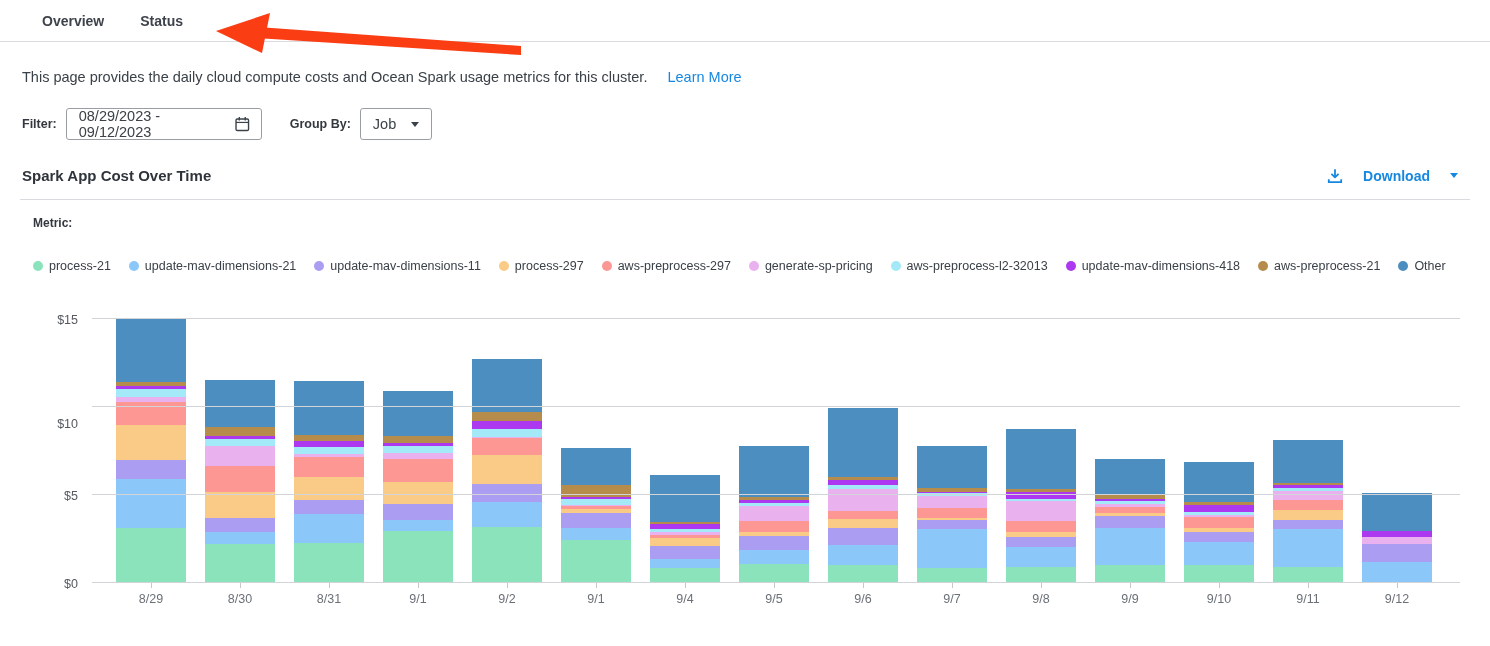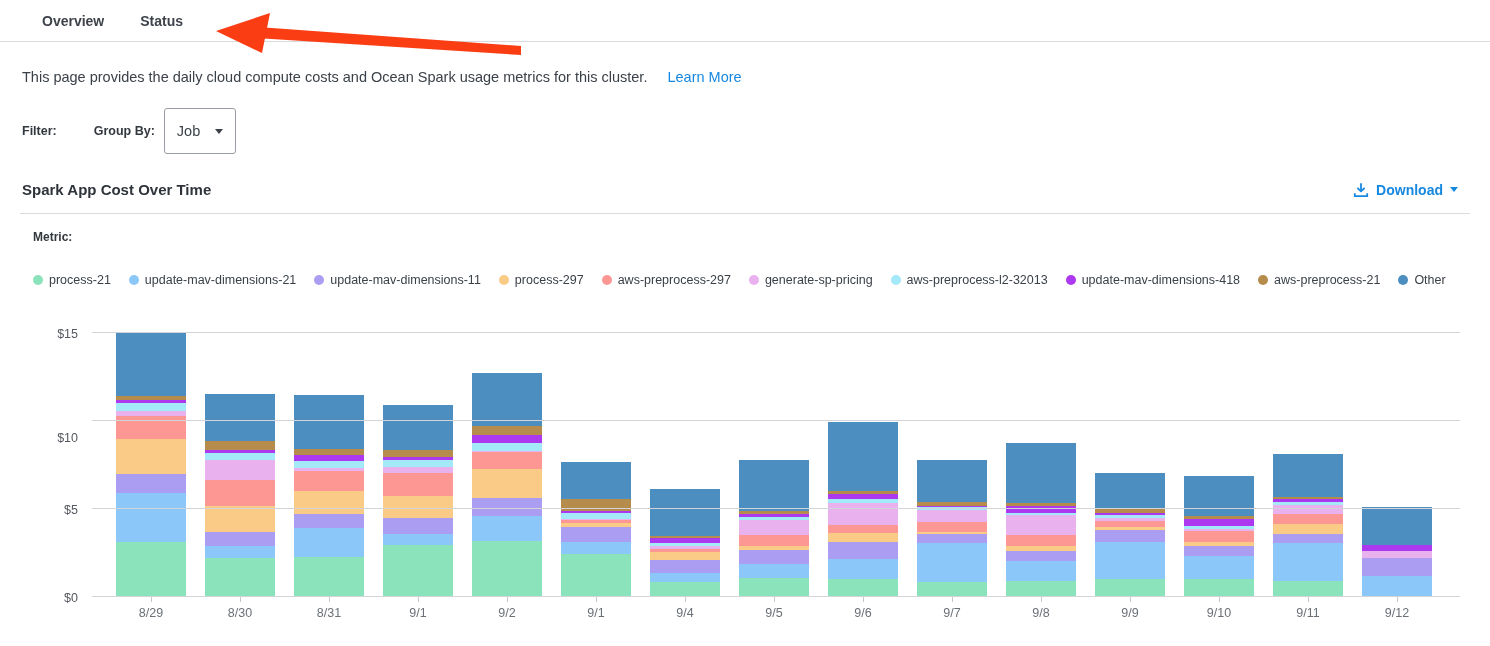--- a/index.html
+++ b/index.html
@@ -18,27 +18,27 @@
   .description { margin:27px 0 0 22px; font-size:14.5px; color:#3b4148; }
   .learn-more { color:#1788e0; margin-left:16px; cursor:pointer; }
   
   .filter-row { display:flex; align-items:center; margin:23px 0 0 22px; }
   .mini-label { font-size:12.5px; font-weight:bold; color:#33383f; margin-right:9px; }
   .date-box { display:flex; align-items:center; justify-content:space-between; gap:10px;
               border:1px solid #999ea5; border-radius:3px; height:32px; padding:0 10px 0 12px;
               font-size:14.5px; width:196px; cursor:pointer; }
   .groupby-label { margin-left:28px; }
   .job-box { display:flex; align-items:center; gap:15px; border:1px solid #999ea5; border-radius:3px;
-             height:46px; padding:0 12px; font-size:14.5px; cursor:pointer; }
+             height:32px; padding:0 12px; font-size:14.5px; cursor:pointer; }
   .caret { width:0; height:0; border-left:4.5px solid transparent; border-right:4.5px solid transparent;
            border-top:5.5px solid #3b4148; display:inline-block; }
   
   .section-row { display:flex; justify-content:space-between; align-items:center; margin:27px 32px 0 22px; }
   .section-title { font-size:15px; font-weight:bold; color:#2f343b; }
-  .download { display:flex; align-items:center; gap:7px; color:#1788e0; font-size:14px; font-weight:bold; cursor:pointer; }
+  .download { display:flex; align-items:center; gap:20px; color:#1788e0; font-size:14px; font-weight:bold; cursor:pointer; }
   .download .caret { border-top-color:#1788e0; }
   .divider { border:none; border-top:1px solid #d9dbde; margin:15px 20px 0 20px; }
   
   .metric-row { display:flex; margin:16px 0 0 33px; }
   .metric-row .mini-label { font-size:12px; margin-right:10px; }
   .metric-btn { font-size:13px; font-weight:bold; color:#3b4148; background:#fff; border:1px solid #c3c6cb;
                 padding:4px 10px 5px; margin-left:-1px; cursor:pointer; position:relative; white-space:nowrap;
                 font-family:inherit; }
   .metric-btn:first-of-type { margin-left:0; border-radius:3px 0 0 3px; }
   .metric-btn:last-of-type { border-radius:0 3px 3px 0; }
@@ -73,20 +73,29 @@
   <polygon id="arrow-head" points="216,31 270,13 262,53" fill="#fb3d14"></polygon>
 </svg>
 
 <p class="description">
   <span>This page provides the daily cloud compute costs and Ocean Spark usage metrics for this cluster.</span>
   <span class="learn-more">Learn More</span>
 </p>
 
 <div class="filter-row">
   <span class="mini-label">Filter:</span>
+  <div class="date-box">
+    <span>08/29/2023  -  09/12/2023</span>
+    <svg width="18" height="18" viewBox="0 0 18 18">
+      <rect x="2.2" y="3.6" width="13.6" height="12.4" rx="1.4" fill="none" stroke="#3b4148" stroke-width="1.5"></rect>
+      <line x1="5.8" y1="1.4" x2="5.8" y2="5.2" stroke="#3b4148" stroke-width="1.5"></line>
+      <line x1="12.2" y1="1.4" x2="12.2" y2="5.2" stroke="#3b4148" stroke-width="1.5"></line>
+      <line x1="2.2" y1="7.3" x2="15.8" y2="7.3" stroke="#3b4148" stroke-width="1.3"></line>
+    </svg>
+  </div>
   <span class="mini-label groupby-label">Group By:</span>
   <div class="job-box">
     <span>Job</span>
     <span class="caret"></span>
   </div>
 </div>
 
 <div class="section-row">
   <h2 class="section-title" style="margin:0">Spark App Cost Over Time</h2>
   <div class="download">

